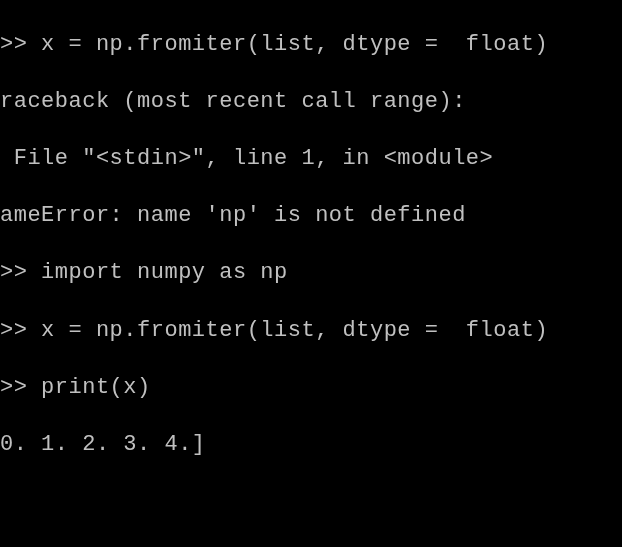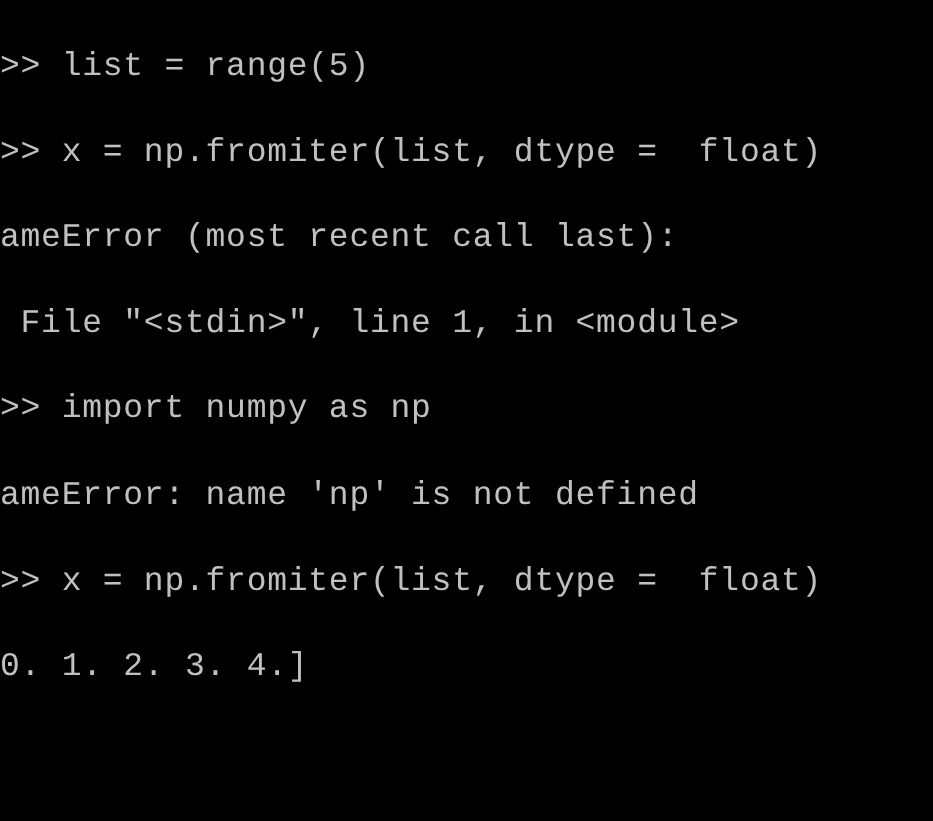--- a/index.html
+++ b/index.html
@@ -25,27 +25,27 @@
     }
     .line {
       display: block;
       white-space: pre;
     }
   </style>
 </head>
 <body>
 
 <div class="terminal">
-<span class="line">&gt;&gt; list = range(5)</span>
 <span class="line">&gt;&gt; x = np.fromiter(list, dtype =  float)</span>
-<span class="line">ameError (most recent call last):</span>
+<span class="line">raceback (most recent call range):</span>
 <span class="line"> File "&lt;stdin&gt;", line 1, in &lt;module&gt;</span>
+<span class="line">ameError: name 'np' is not defined</span>
 <span class="line">&gt;&gt; import numpy as np</span>
-<span class="line">ameError: name 'np' is not defined</span>
 <span class="line">&gt;&gt; x = np.fromiter(list, dtype =  float)</span>
+<span class="line">&gt;&gt; print(x)</span>
 <span class="line">0. 1. 2. 3. 4.]</span>
 
 
 
 
 
 
 
 </div>
 

